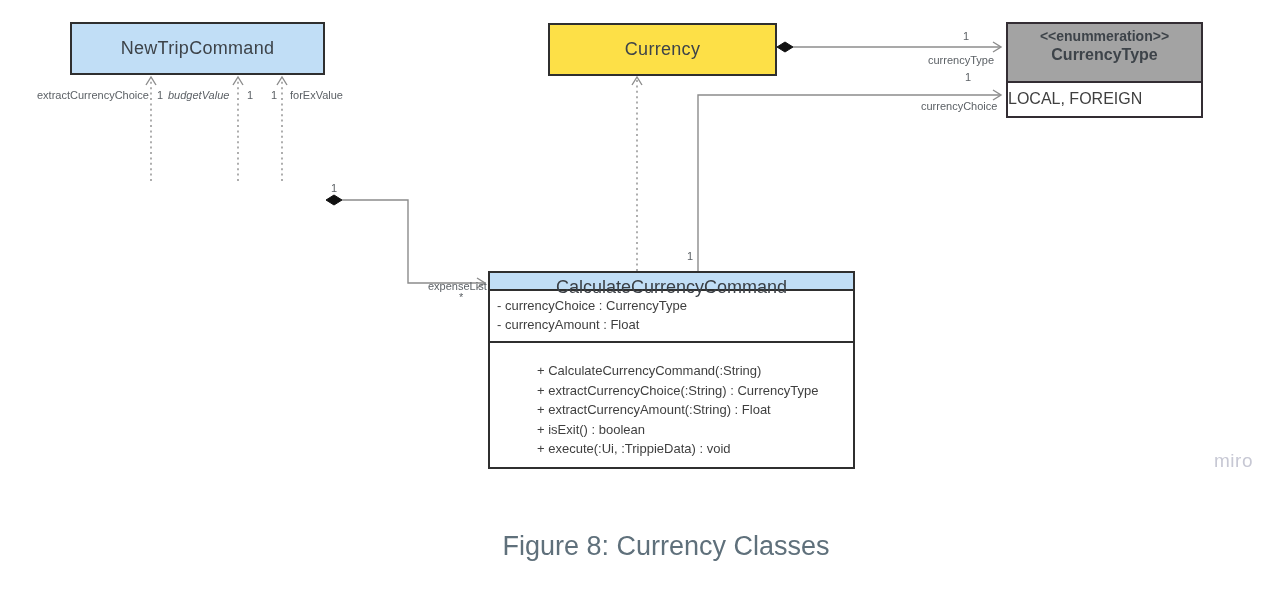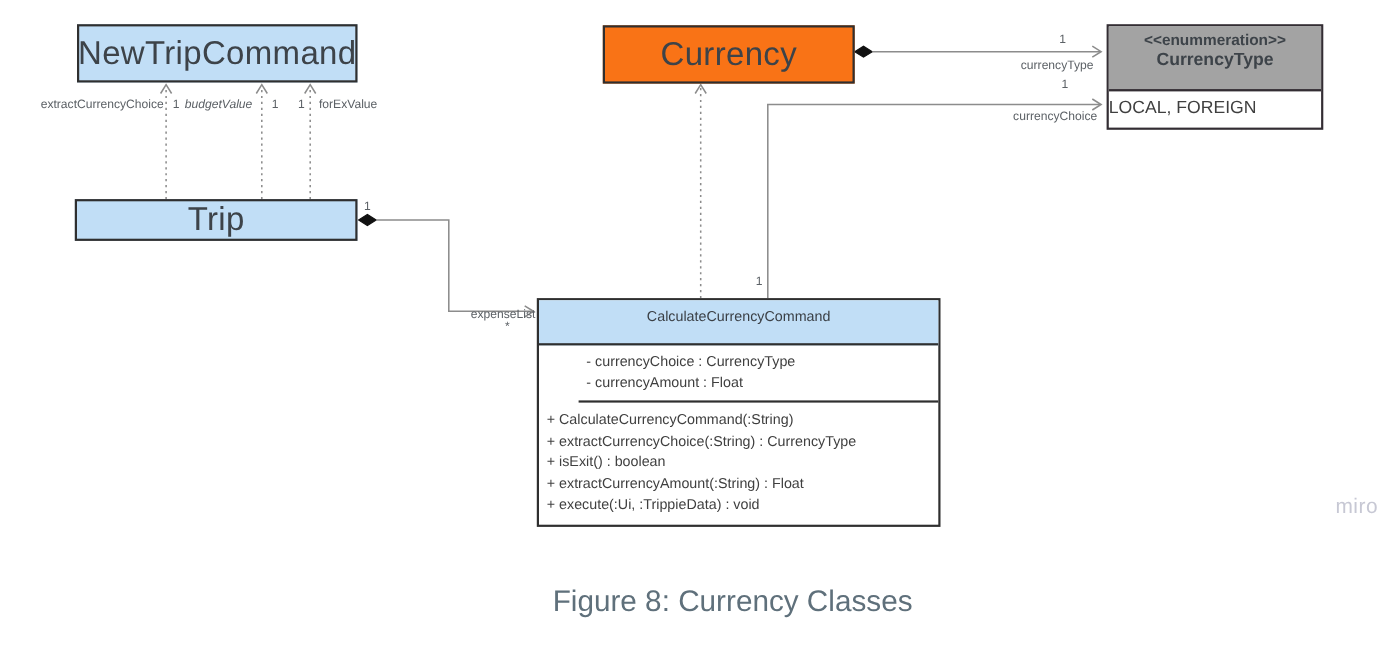--- a/index.html
+++ b/index.html
@@ -24,22 +24,22 @@
   }
   .uml-box {
     position: absolute;
     border: 2px solid #2f2f2f;
     display: flex;
     align-items: center;
     justify-content: center;
     color: #3d4349;
   }
   .fill-blue  { background: #c1def6; }
-  .fill-pink  { background: #f97316; }
-  .title-lg   { font-size: 30px; letter-spacing: 0.3px; text-align: right; }
+  .fill-pink  { background: #fde047; }
+  .title-lg   { font-size: 18px; letter-spacing: 0.3px; text-align: right; }
   .box-newtrip   { left: 70px;  top: 22px;  width: 255px; height: 53px; }
   .box-trip      { left: 68px;  top: 181px; width: 257px; height: 38px; }
   .box-currency  { left: 548px; top: 23px;  width: 229px; height: 53px; }
 
   .box-ctype {
     position: absolute;
     left: 1006px; top: 22px; width: 197px;
     border: 2px solid #332d33;
     background: #ffffff;
     color: #3d4349;
@@ -62,33 +62,33 @@
   .box-calc {
     position: absolute;
     left: 488px; top: 271px; width: 367px;
     border: 2px solid #2f2f2f;
     background: #ffffff;
     color: #3f3f3f;
   }
   .calc-header {
     background: #c1def6;
     text-align: center;
-    font-size: 13px;
-    height: 41px;
+    font-size: 18px;
+    height: 18px;
     line-height: 29px;
     border-bottom: 2px solid #2f2f2f;
     color: #3a3f45;
   }
   .calc-attrs {
     border-bottom: 2px solid #2f2f2f;
     padding: 5px 8px 7px 7px;
-    margin-left: 36px;
   }
   .calc-methods {
-    padding: 5px 8px 8px 7px;
+    padding: 18px 8px 8px 7px;
+    margin-left: 40px;
   }
   .member-line {
     font-size: 13px;
     line-height: 19px;
     white-space: nowrap;
   }
   .calc-methods .member-line { line-height: 19.5px; }
 
   .edge-label {
     position: absolute;
@@ -154,23 +154,20 @@
       <polygon points="777,47 785,42 793,47 785,52" fill="#111111" stroke="#111111"></polygon>
       <polyline points="793,47 1000,47" stroke="#8c8c8c" stroke-width="1.4" fill="none"></polyline>
       <polyline points="993,42 1001,47 993,52" stroke="#8c8c8c" stroke-width="1.4" fill="none"></polyline>
     </g>
   </svg>
 
   <div class="uml-box fill-blue box-newtrip title-lg">
     <span>NewTripCommand</span>
   </div>
 
-  <div class="uml-box fill-blue box-trip title-lg">
-    <span>Trip</span>
-  </div>
 
   <div class="uml-box fill-pink box-currency title-lg">
     <span>Currency</span>
   </div>
 
   <div class="box-ctype">
     <div class="ctype-header">
       <div class="ctype-stereotype">&lt;&lt;enummeration&gt;&gt;</div>
       <div class="ctype-name">CurrencyType</div>
     </div>
@@ -179,22 +176,22 @@
 
   <div class="box-calc">
     <div class="calc-header">CalculateCurrencyCommand</div>
     <div class="calc-attrs">
       <div class="member-line">- currencyChoice : CurrencyType</div>
       <div class="member-line">- currencyAmount : Float</div>
     </div>
     <div class="calc-methods">
       <div class="member-line">+ CalculateCurrencyCommand(:String)</div>
       <div class="member-line">+ extractCurrencyChoice(:String) : CurrencyType</div>
+      <div class="member-line">+ extractCurrencyAmount(:String) : Float</div>
       <div class="member-line">+ isExit() : boolean</div>
-      <div class="member-line">+ extractCurrencyAmount(:String) : Float</div>
       <div class="member-line">+ execute(:Ui, :TrippieData) : void</div>
     </div>
   </div>
 
   <span class="edge-label" style="left:37px;  top:89px;">extractCurrencyChoice</span>
   <span class="edge-label" style="left:157px; top:89px;">1</span>
   <span class="edge-label" style="left:168px; top:89px;font-style:italic;">budgetValue</span>
   <span class="edge-label" style="left:247px; top:89px;">1</span>
   <span class="edge-label" style="left:271px; top:89px;">1</span>
   <span class="edge-label" style="left:290px; top:89px;">forExValue</span>

